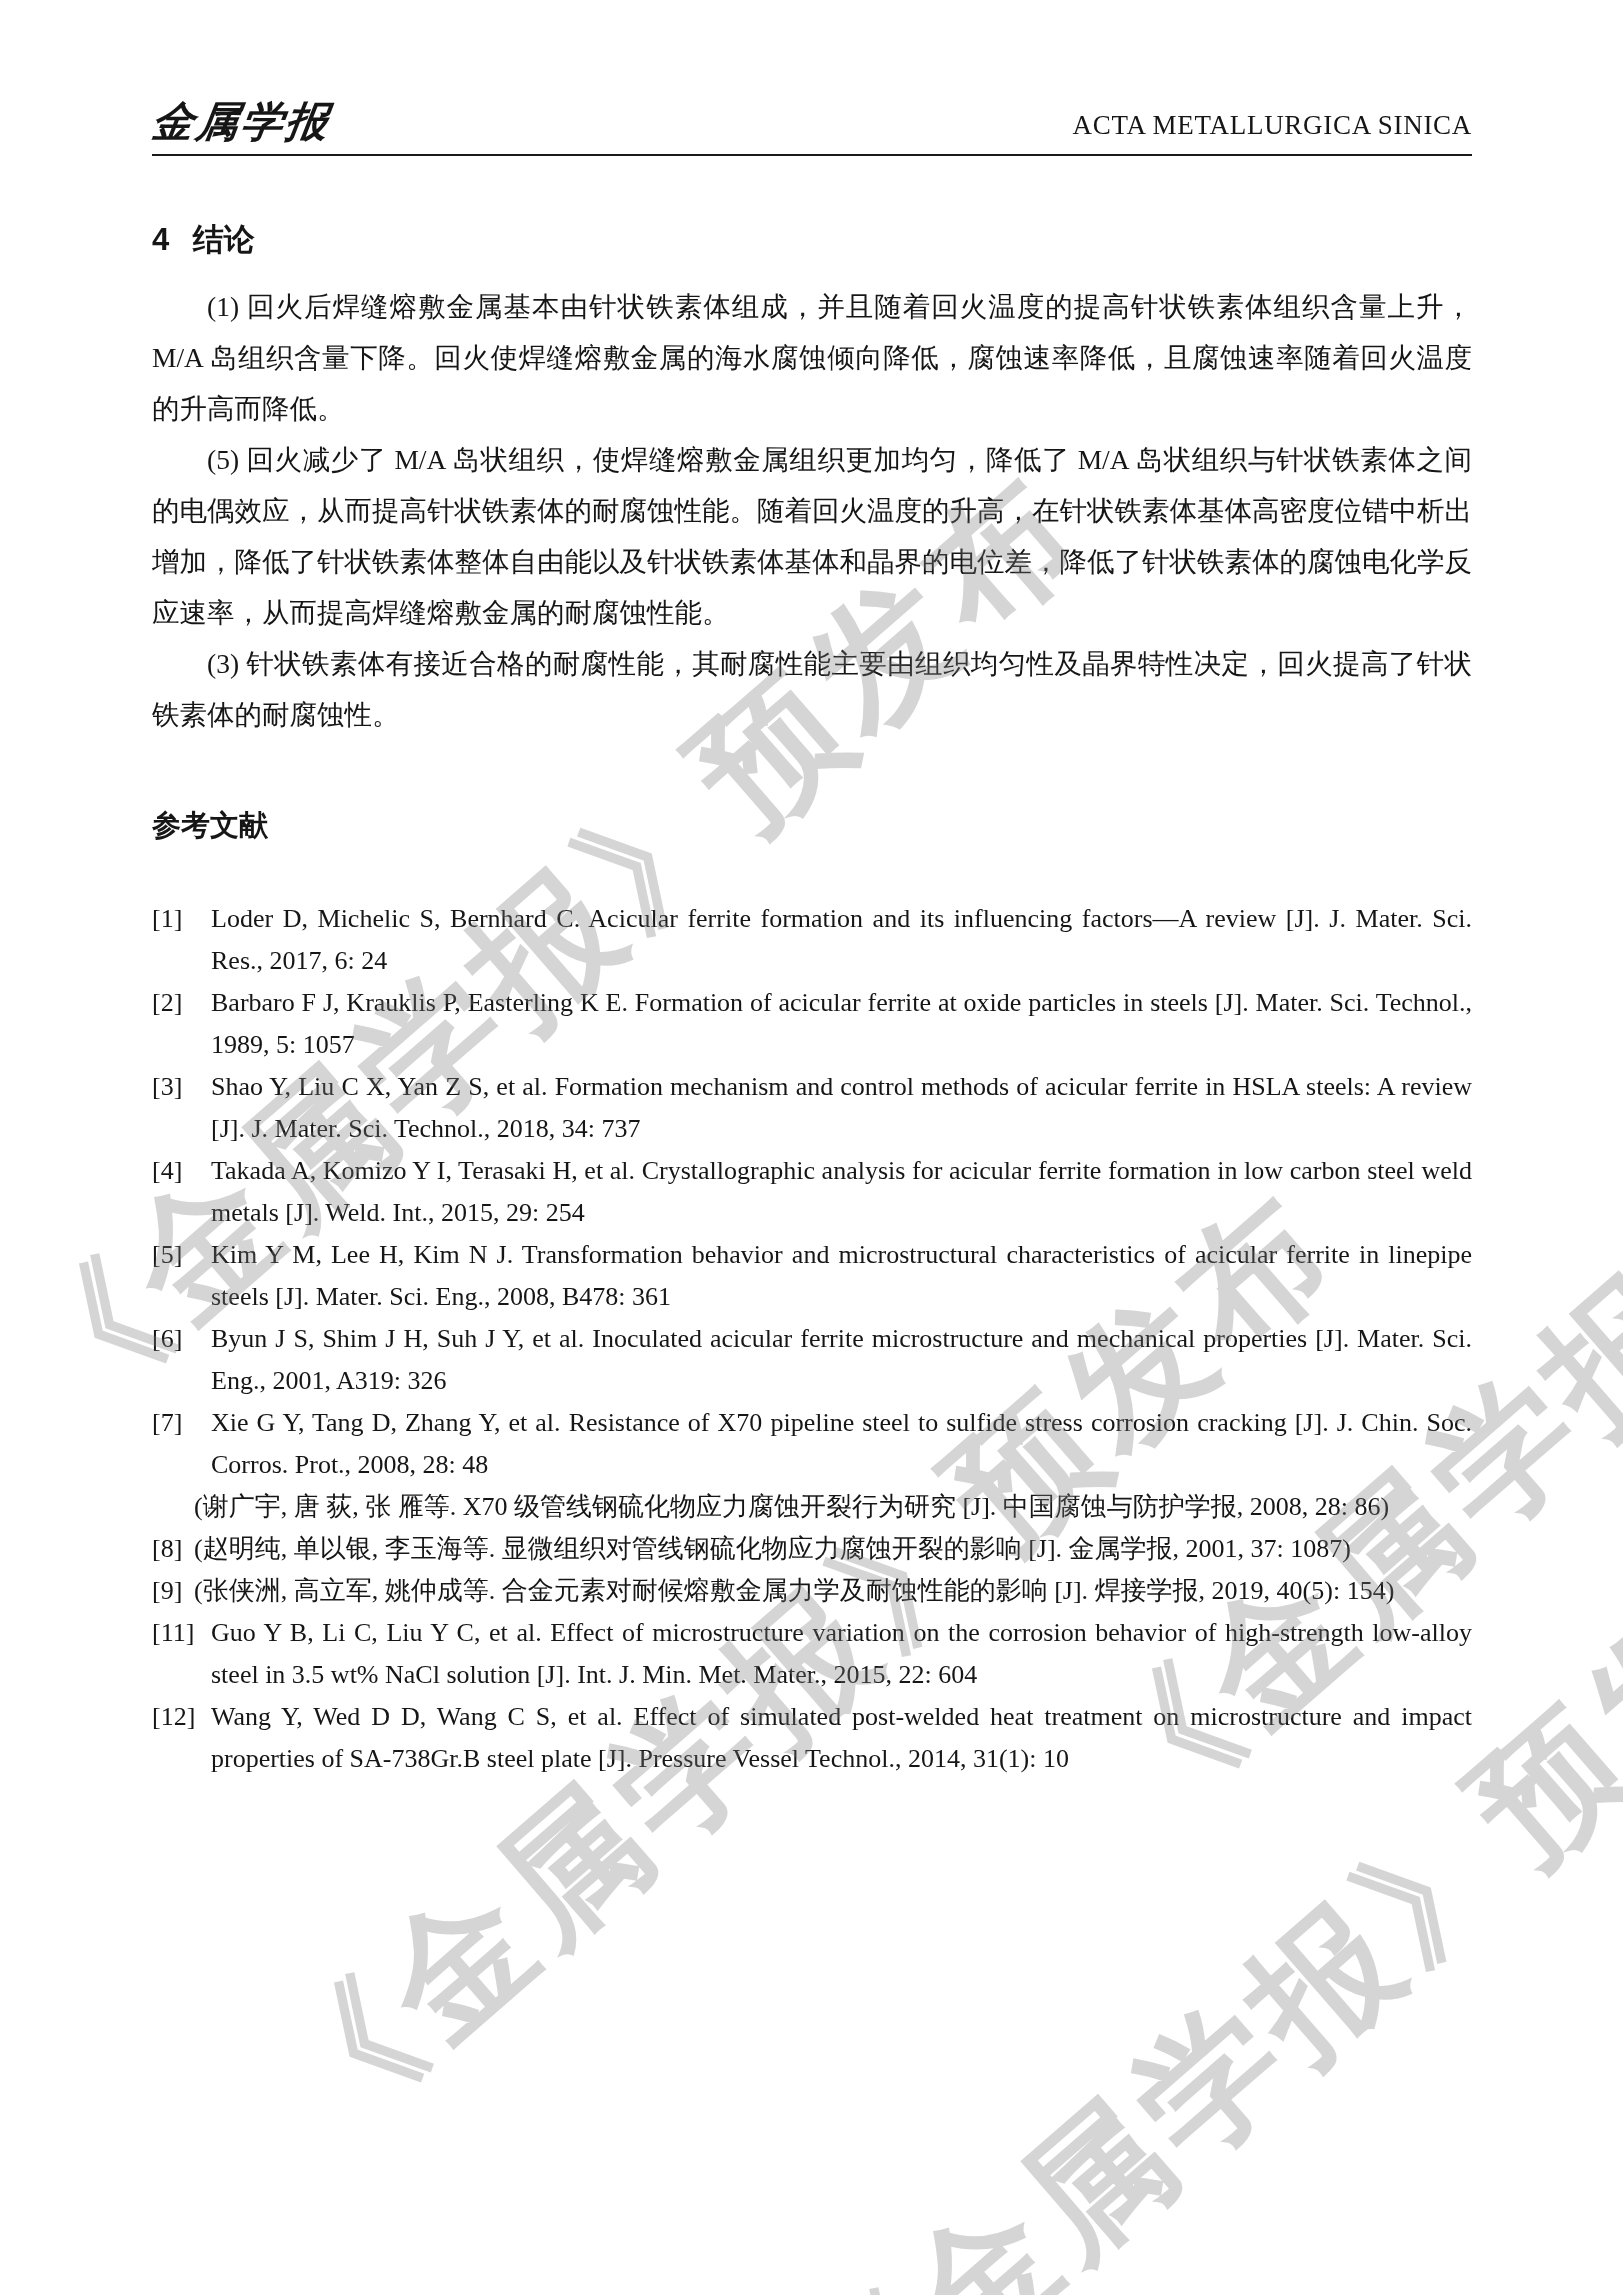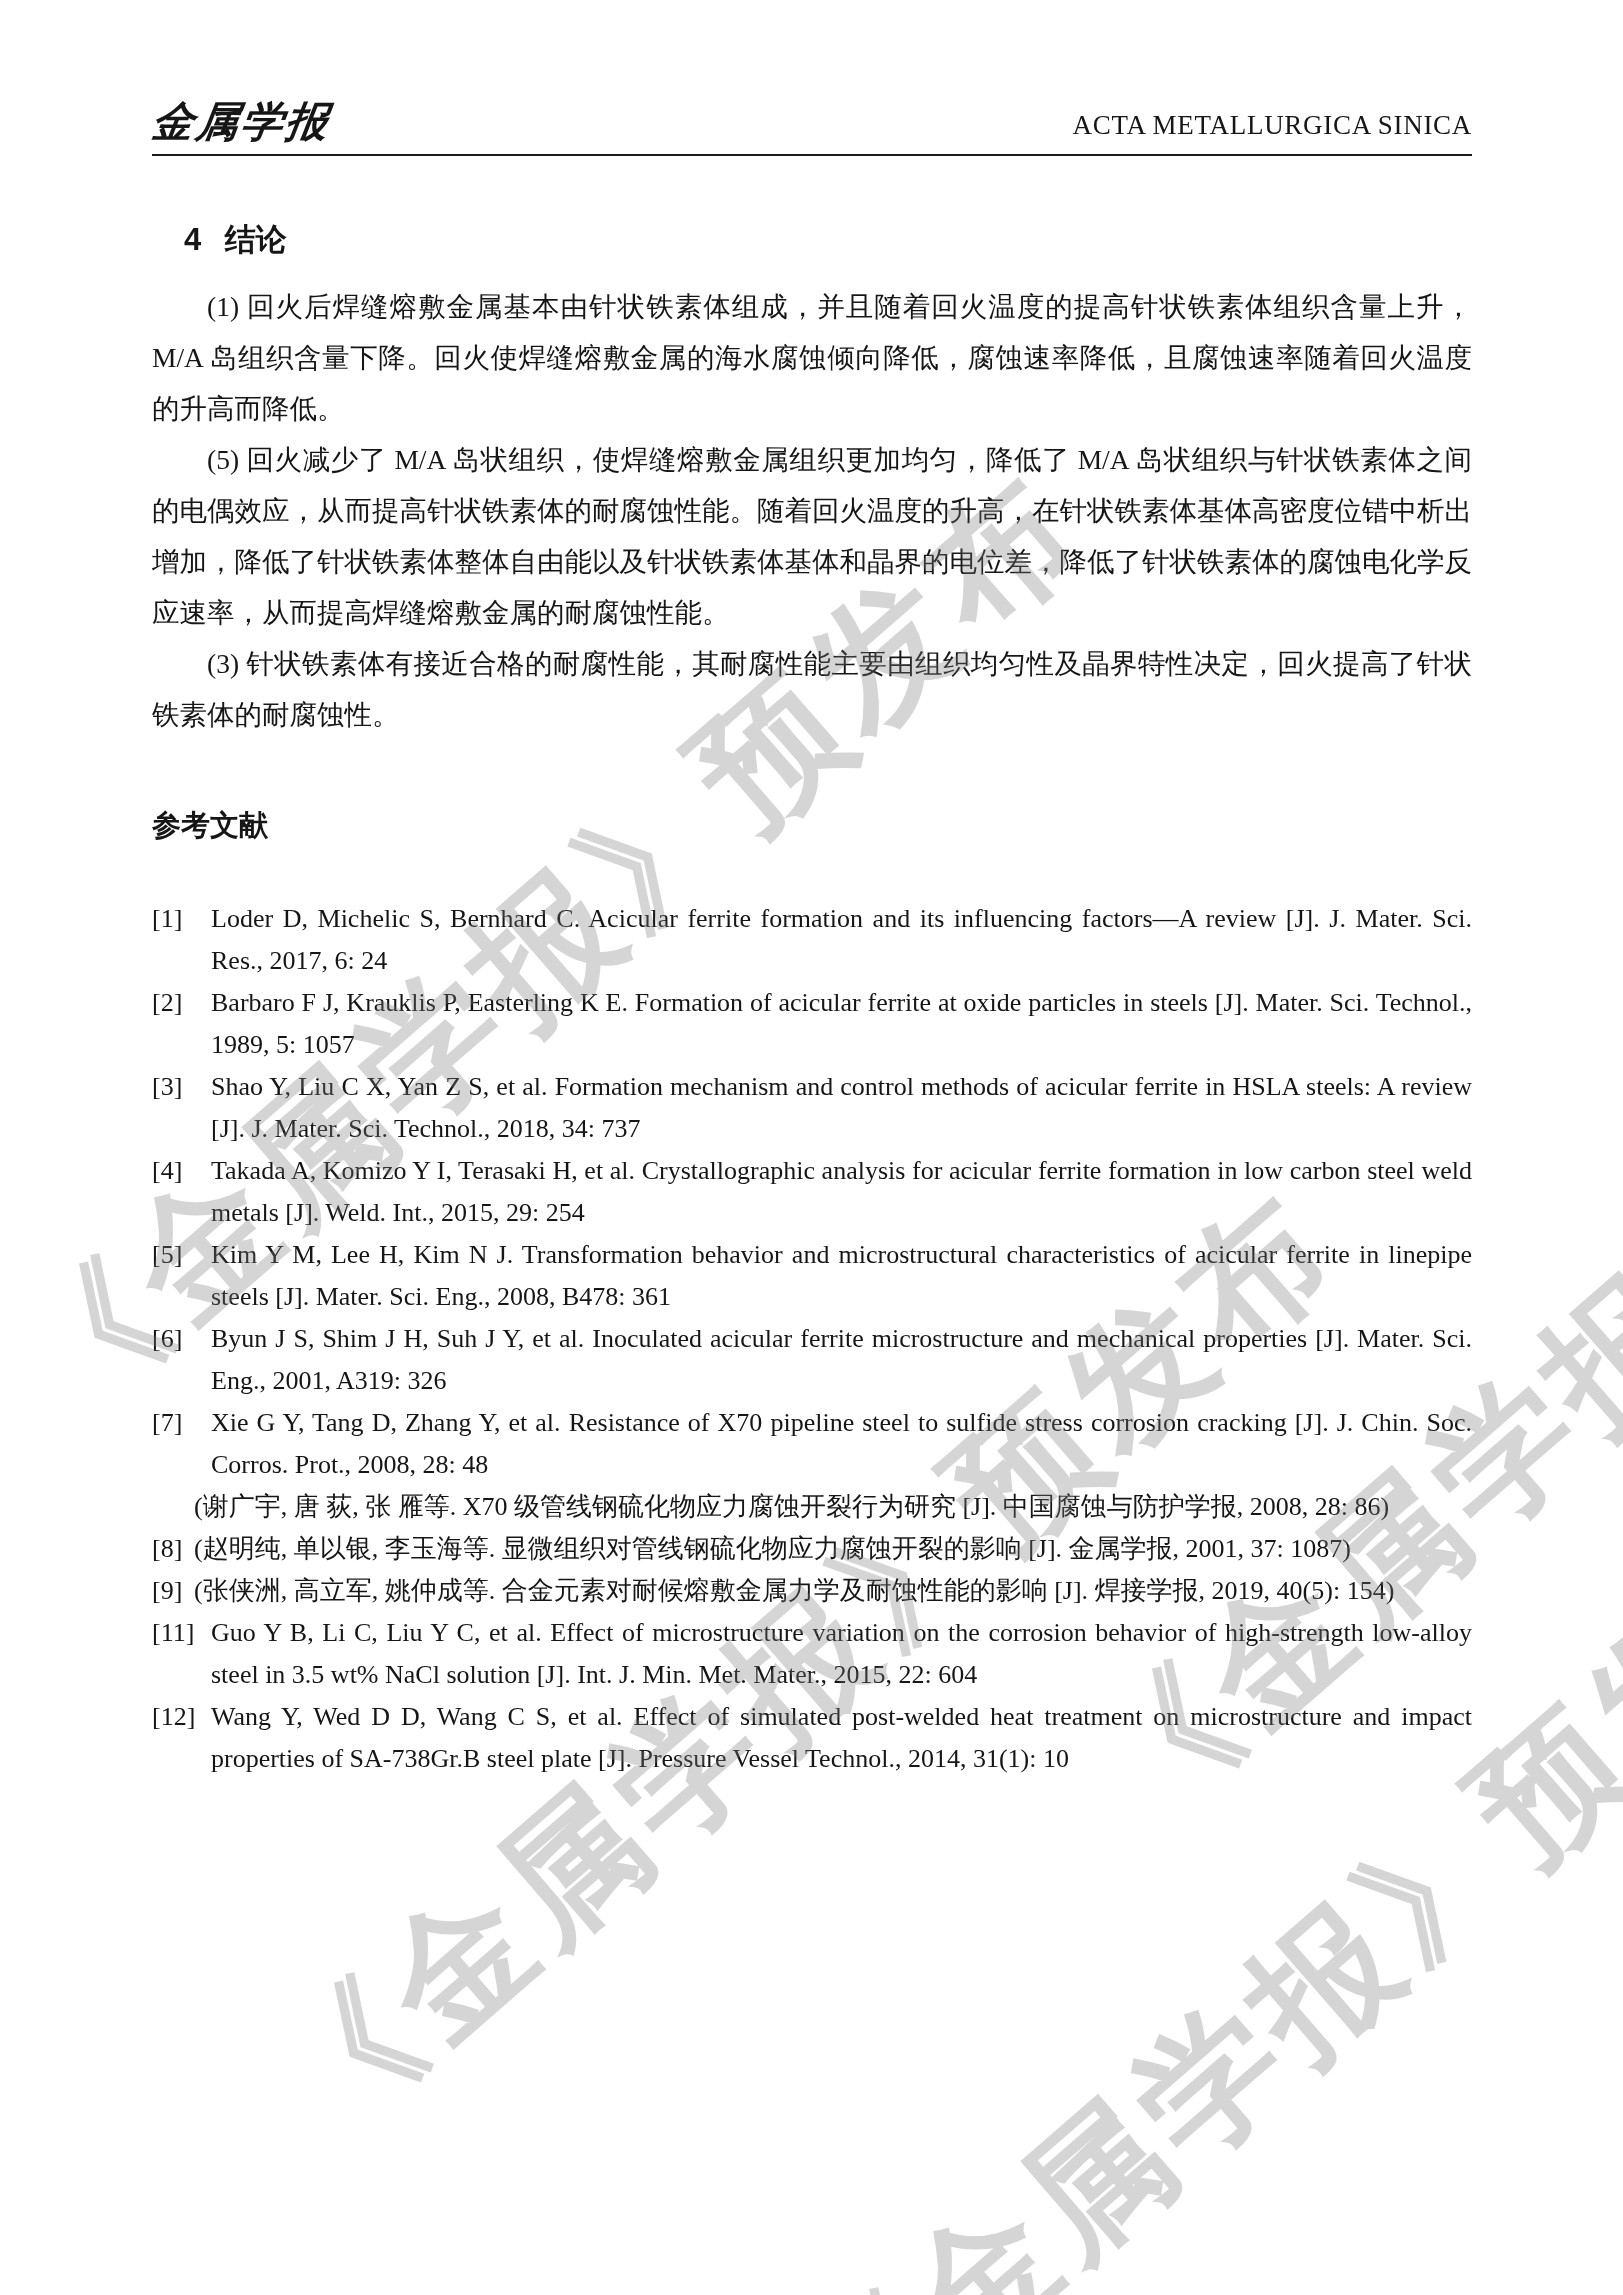--- a/index.html
+++ b/index.html
@@ -40,21 +40,20 @@
     line-height: 1;
     padding-bottom: 3.9px;
   }
   
   .section-title {
     margin-top: 65px;
     font-family: "Liberation Sans", "DejaVu Sans", sans-serif;
     font-weight: bold;
     font-size: 31px;
     line-height: 1.2;
-    margin-left: 32px;
   }
   .section-title .sec-num { margin-right: 23.6px; }
   .conclusion { margin-top: 23.6px; }
   .para {
     font-size: 27.5px;
     line-height: 51px;
     text-align: justify;
     text-indent: 2em;
   }
   

